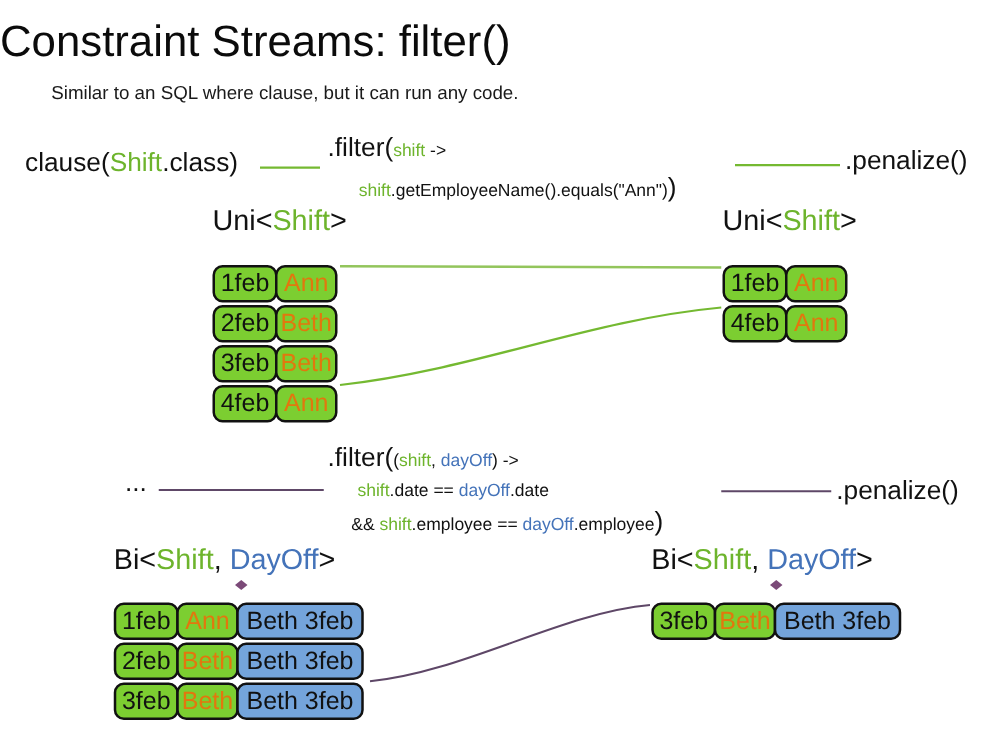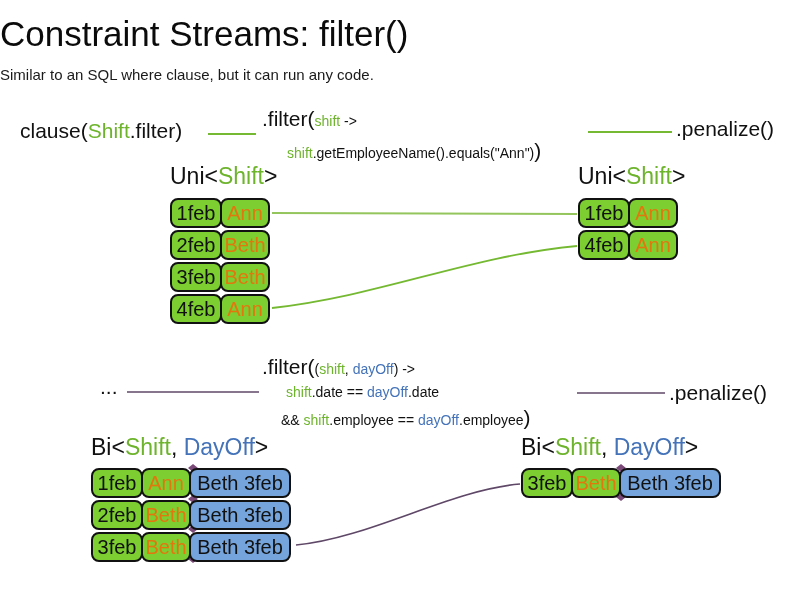--- a/index.html
+++ b/index.html
@@ -3,29 +3,29 @@
 <meta charset="utf-8">
 <style>
   html,body{margin:0;padding:0;background:#fff;}
   #slide{
     position:relative;width:800px;height:600px;background:#fff;overflow:hidden;
     font-family:"Liberation Sans", sans-serif;color:#111;
   }
   .abs{position:absolute;}
   .center{text-align:left;}
   #title{top:14px;left:0;width:800px;font-size:35px;color:#0b0b0b;}
-  #subtitle{top:66px;left:0;width:683px;font-size:15px;color:#1a1a1a;}
+  #subtitle{top:66px;left:0;width:683px;font-size:15px;color:#1a1a1a;padding-left:41px;}
   .code-big{font-size:21px;white-space:nowrap;}
   .code-small{font-size:14px;white-space:nowrap;}
   .code-big .sm{font-size:14px;}
   .code-small .lg{font-size:21px;}
   .g{color:var(--code_green);}
   .b{color:var(--code_blue);}
   .theader{font-size:23px;white-space:nowrap;}
-  .vtable{display:flex;flex-direction:column;gap:2px;}
+  .vtable{display:flex;flex-direction:column;gap:2px;margin-top:14px;}
   .trow{display:flex;}
   .cell{
     height:26px;line-height:26px;border:2px solid #111;border-radius:8px;
     text-align:center;font-size:20px;background:var(--green_fill);color:#111;
   }
   .cell + .cell{margin-left:-2px;}
   .date{width:48px;}
   .emp{width:46px;color:var(--orange_text);}
   .pair{width:98px;background:var(--blue_fill);}
   #overlay{position:absolute;top:0;left:0;pointer-events:none;}
@@ -49,21 +49,21 @@
     <g style="fill:var(--diamond)">
       <polygon points="188,468 193,464 198,468 193,472"></polygon>
       <polygon points="188,499 193,495 198,499 193,503"></polygon>
       <polygon points="188,529 193,525 198,529 193,533"></polygon>
       <polygon points="188,559 193,555 198,559 193,563"></polygon>
       <polygon points="616,468 621,464 626,468 621,472"></polygon>
       <polygon points="616,497 621,493 626,497 621,501"></polygon>
     </g>
   </svg>
 
-  <div class="abs code-big" style="left:20px;top:119px"><span>clause(</span><span class="g">Shift</span><span>.filter)</span></div>
+  <div class="abs code-big" style="left:20px;top:119px"><span>clause(</span><span class="g">Shift</span><span>.class)</span></div>
 
   <div class="abs code-big" style="left:262px;top:107px"><span>.filter(</span><span class="sm g">shift</span><span class="sm"> -&gt;</span></div>
 
   <div class="abs code-small" style="left:287px;top:139px"><span class="g">shift</span><span>.getEmployeeName().equals("Ann")</span><span class="lg">)</span></div>
 
   <div class="abs code-big" style="left:676px;top:117px">.penalize()</div>
 
   <div class="abs theader center" style="left:170px;top:163px;width:101px"><span>Uni&lt;</span><span class="g">Shift</span><span>&gt;</span></div>
 
   <div class="abs vtable" style="left:170px;top:198px">

